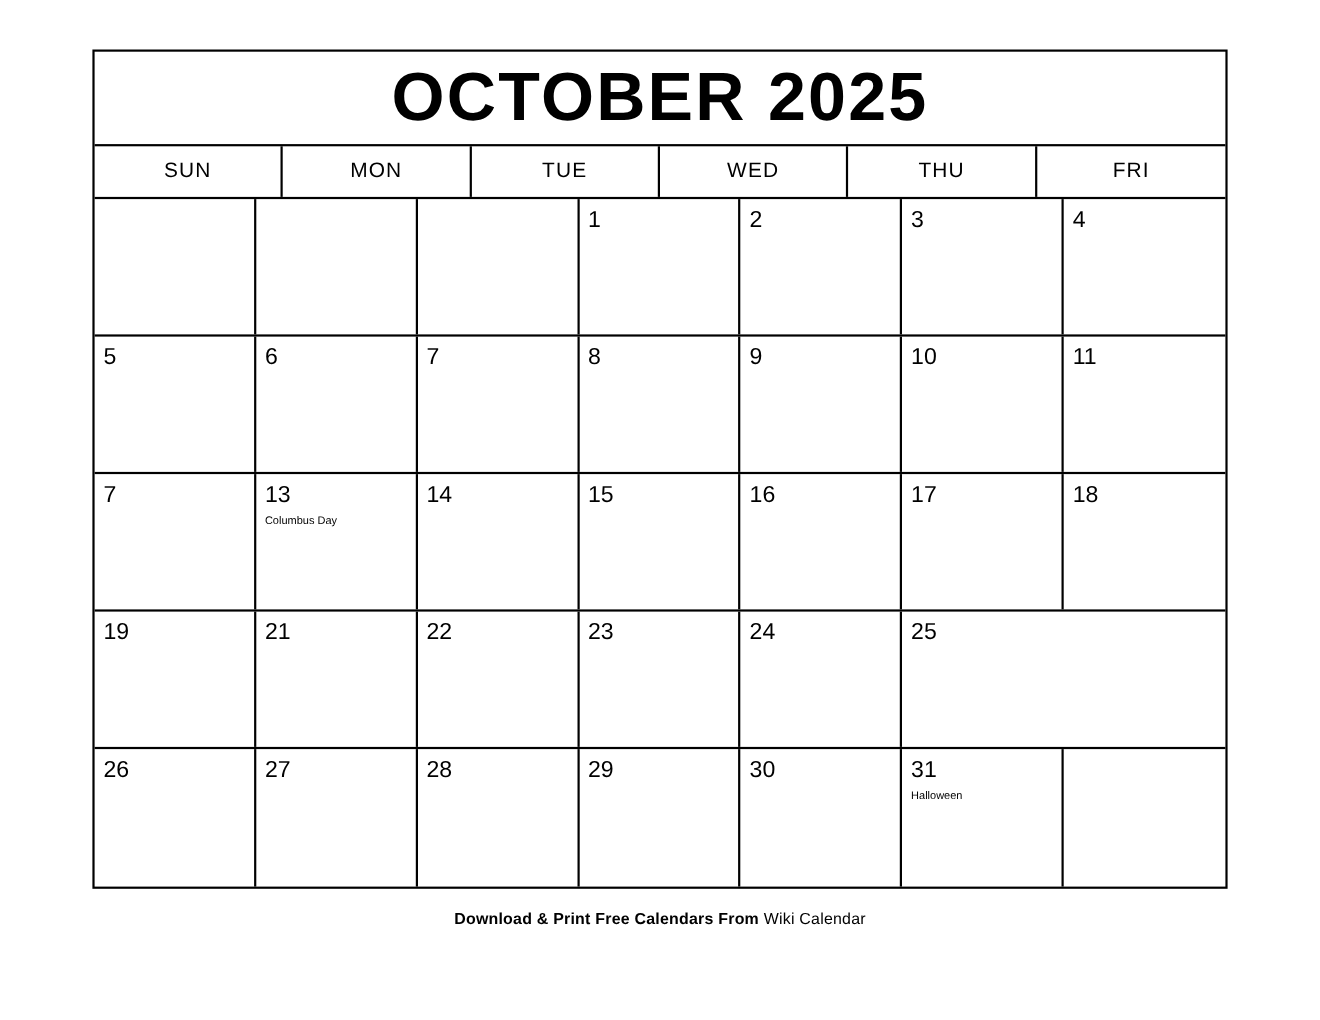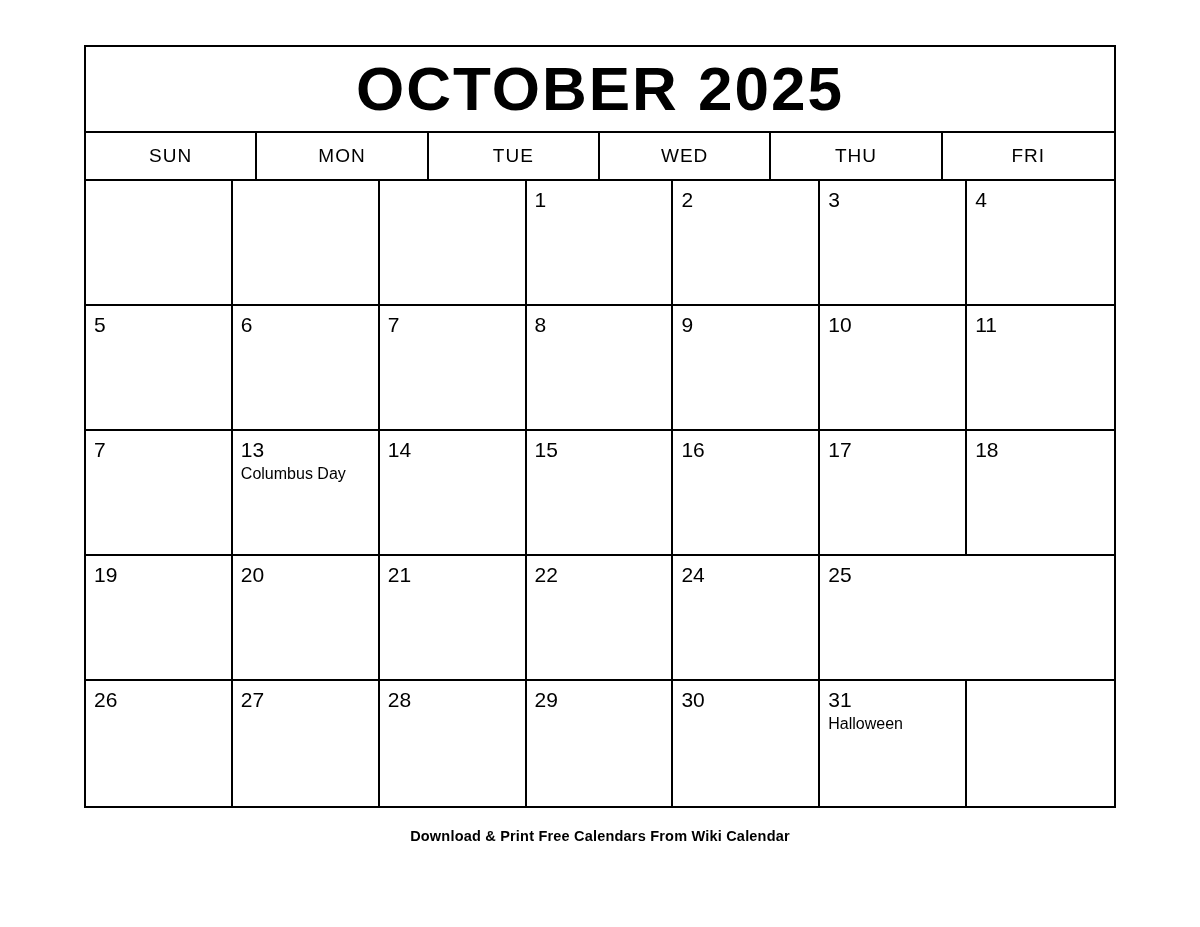--- a/index.html
+++ b/index.html
@@ -90,42 +90,42 @@
   }
   .day-cell:last-child {
     border-right: none;
   }
   .day-number {
     font-size: 21px;
     line-height: 26px;
     display: block;
   }
   .day-event {
-    font-size: 16px;
+    font-size: 10px;
     line-height: 18px;
     margin-top: 2px;
     display: block;
     white-space: nowrap;
   }
   .day-event:empty {
     display: none;
   }
 
   .footer {
     position: absolute;
     left: 0;
     right: 0;
     top: 828px;
     text-align: center;
     font-size: 14.5px;
     font-weight: bold;
     letter-spacing: 0.2px;
   }
   .footer .brand {
-    font-weight: bold;
+    font-weight: normal;
   }
   .footer .lead {
     font-weight: bold;
   }
 </style>
 </head>
 <body>
 
 <div class="page">
 
@@ -238,29 +238,29 @@
 
         </div>
       </div>
 
       <div class="week-row">
         <div class="day-cell">
           <span class="day-number">19</span>
 
         </div>
         <div class="day-cell">
-          <span class="day-number">20</span>
-
-        </div>
-        <div class="day-cell">
           <span class="day-number">21</span>
 
         </div>
         <div class="day-cell">
           <span class="day-number">22</span>
+
+        </div>
+        <div class="day-cell">
+          <span class="day-number">23</span>
 
         </div>
         <div class="day-cell">
           <span class="day-number">24</span>
 
         </div>
         <div class="day-cell">
           <span class="day-number">25</span>
 
         </div>

